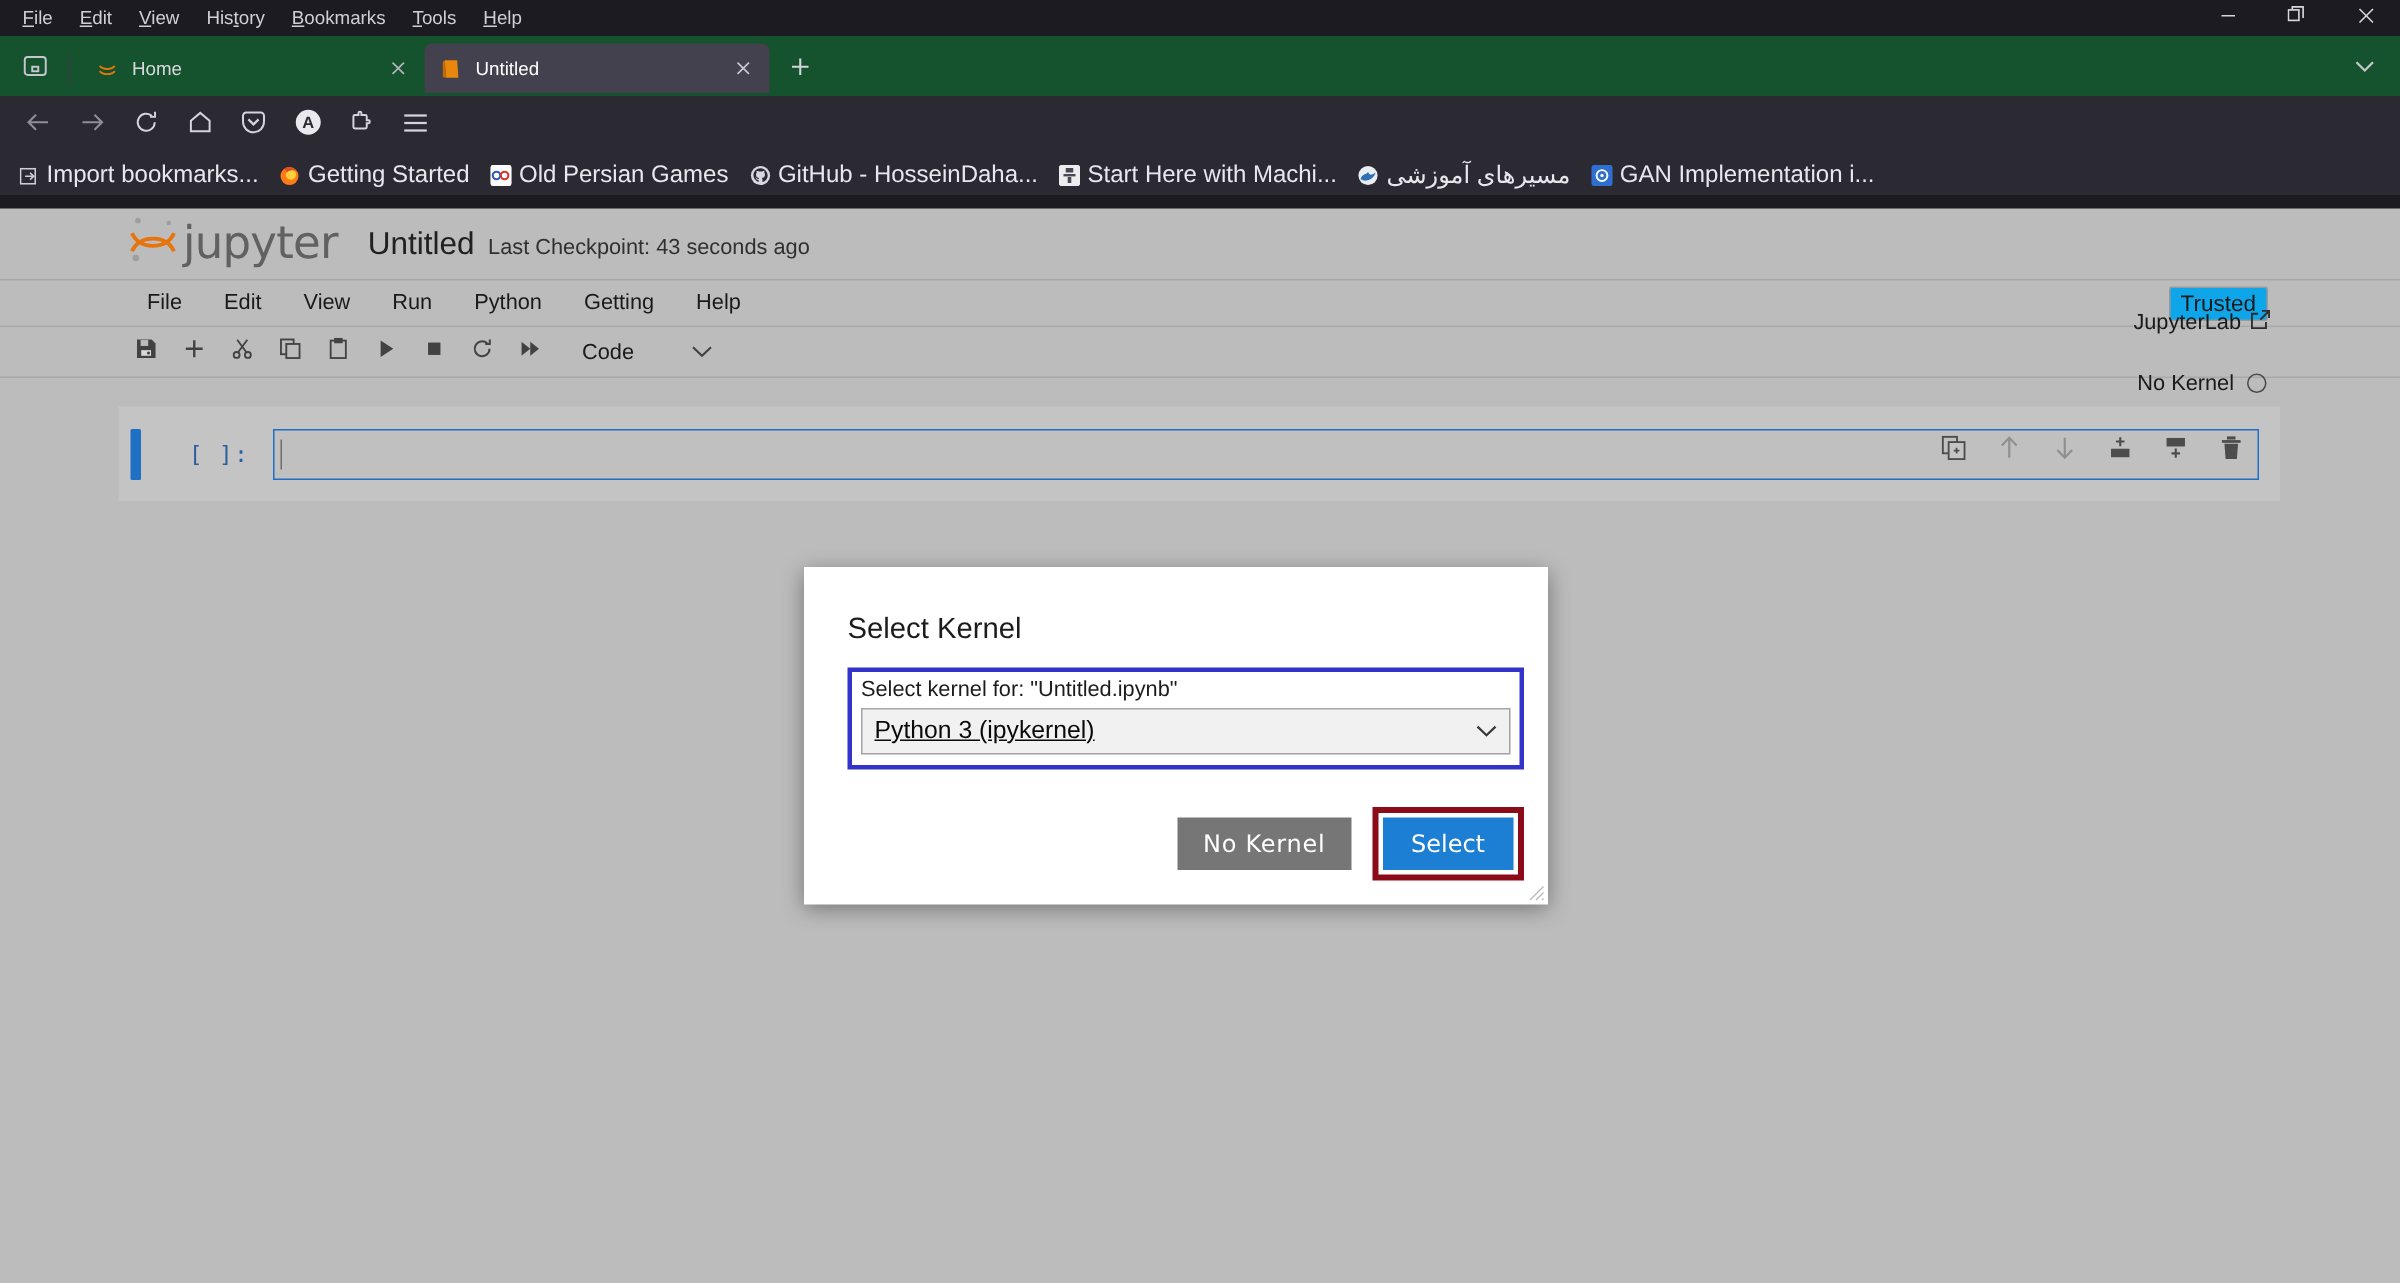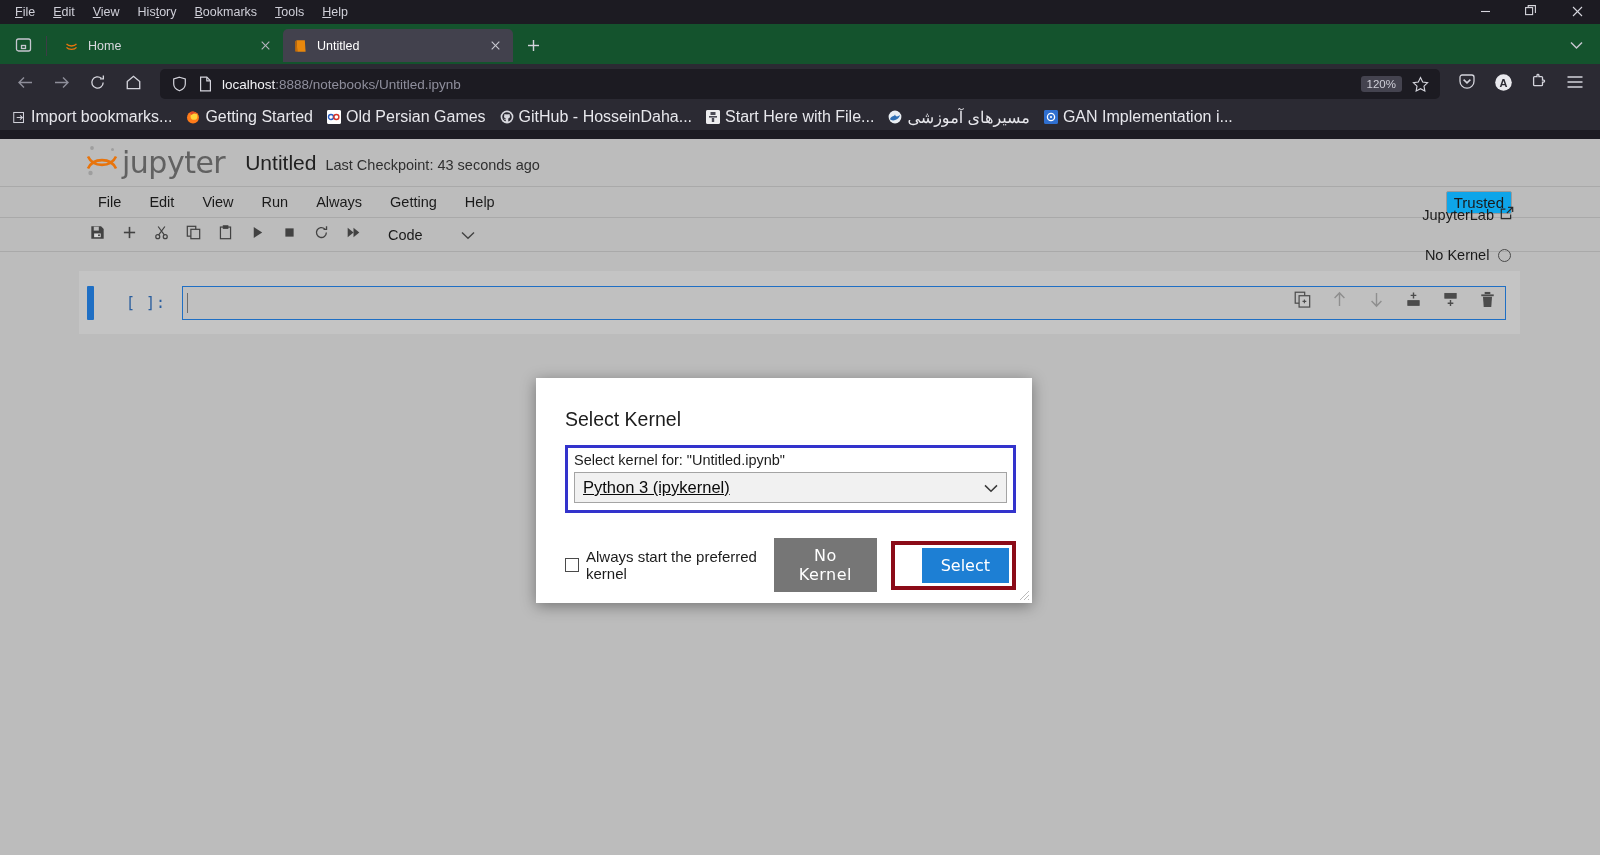--- a/index.html
+++ b/index.html
@@ -209,21 +209,21 @@
     width: 14px; height: 14px; border: 1.4px solid #4a4a4a; background: #fff; flex: none;
   }
   .chk-label { font-size: 15px; color: #1c1c1c; }
   .btn-nokernel {
     background: #767676; color: #ffffff; font-size: 16px; border: none;
     padding: 8px 17px; font-family: "DejaVu Sans", sans-serif; letter-spacing: .5px;
   }
   .select-highlight { border: 4px solid #8b0b18; padding: 3px; margin-left: 14px; }
   .btn-select {
     background: #1d7fd4; color: #ffffff; font-size: 16px; border: none;
-    padding: 8px 19px; display: block; font-family: "DejaVu Sans", sans-serif; margin-left: 24px;
+    padding: 8px 19px; display: block; font-family: "DejaVu Sans", sans-serif;
   }
   .resize-grip {
     position: absolute; right: 2px; bottom: 2px; width: 14px; height: 14px; opacity: .45;
   }
 </style>
 </head>
 <body>
 
 <div id="app">
 
@@ -348,40 +348,20 @@
       </span>
     </div>
     <div class="nav-btn">
       <span>
         <svg width="17" height="17" viewBox="0 0 18 18" fill="none" stroke="#d4d4dc">
           <path d="M2.4 8 9 2.4 15.6 8v7.4H2.4z" stroke-width="1.4"></path>
         </svg>
       </span>
     </div>
 
-    <div class="urlbar">
-      <span class="ic">
-        <svg width="15" height="16" viewBox="0 0 15 16" fill="none" stroke="#d4d4dc">
-            <path d="M7.5 1.2 13.3 3v5.1c0 3.3-2.4 5.5-5.8 6.7C4.1 13.6 1.7 11.4 1.7 8.1V3z" stroke-width="1.2"></path>
-          </svg>
-      </span>
-      <span class="ic">
-        <svg width="13" height="16" viewBox="0 0 13 16" fill="none" stroke="#d4d4dc">
-            <path d="M1.6 1.2h6.2l3.6 3.6v10H1.6z" stroke-width="1.2"></path>
-            <path d="M7.8 1.3v3.6h3.5" stroke-width="1.2"></path>
-          </svg>
-      </span>
-      <span class="url-text"><b>localhost</b><span>:8888/notebooks/Untitled.ipynb</span></span>
-      <span class="zoom-badge">120%</span>
-      <span class="star-btn">
-        <svg width="17" height="17" viewBox="0 0 18 18" fill="none" stroke="#d4d4dc">
-            <path d="M9 1.6l2.3 4.8 5.2.7-3.8 3.6.9 5.2L9 13.4l-4.6 2.5.9-5.2L1.5 7.1l5.2-.7z" stroke-width="1.2"></path>
-          </svg>
-      </span>
-    </div>
 
     <div class="tool-btn">
       <span>
         <svg width="18" height="18" viewBox="0 0 18 18" fill="none" stroke="#d4d4dc">
             <path d="M2 4.2a2.2 2.2 0 0 1 2.2-2.2h9.6A2.2 2.2 0 0 1 16 4.2v4c0 3.9-3.1 7-7 7s-7-3.1-7-7z" stroke-width="1.3"></path>
             <path d="M5.6 6.6 9 9.9l3.4-3.3" stroke-width="1.5"></path>
           </svg>
       </span>
     </div>
     <div class="tool-btn">
@@ -451,21 +431,21 @@
     </div>
     <div class="bm">
       <span class="favicon" style="background:#e8e8ea;">
         <svg width="14" height="14" viewBox="0 0 14 14">
             <rect width="14" height="14" fill="#ededef"></rect>
             <rect x="4.5" y="2" width="5" height="3" fill="#4a4a55"></rect>
             <rect x="3" y="6" width="8" height="1.6" fill="#4a4a55"></rect>
             <rect x="5.8" y="8" width="2.4" height="4" fill="#4a4a55"></rect>
           </svg>
       </span>
-      <span class="bmlabel">Start Here with File...</span>
+      <span class="bmlabel">Start Here with Machi...</span>
     </div>
     <div class="bm">
       <span class="favicon">
         <svg width="14" height="14" viewBox="0 0 14 14">
             <circle cx="7" cy="7" r="6.4" fill="#e9eef3"></circle>
             <path d="M2 9c2-4 4-2 5-4.5 1 3 3 2 5 .5-1 5-8 7-10 4z" fill="#2f6fb5"></path>
           </svg>
       </span>
       <span class="bmlabel" dir="rtl">مسیرهای آموزشی</span>
     </div>
@@ -498,21 +478,21 @@
       </div>
       <div class="jp-title">Untitled</div>
       <div class="jp-checkpoint">Last Checkpoint: 43 seconds ago</div>
     </div>
 
     <div class="jp-menubar">
       <div class="jp-menu">File</div>
       <div class="jp-menu">Edit</div>
       <div class="jp-menu">View</div>
       <div class="jp-menu">Run</div>
-      <div class="jp-menu">Always</div>
+      <div class="jp-menu">Python</div>
       <div class="jp-menu">Getting</div>
       <div class="jp-menu">Help</div>
       <div class="trusted">Trusted</div>
     </div>
 
     <div class="jp-toolbar">
       <div class="tb-btn">
         <span>
           <svg width="15" height="15" viewBox="0 0 16 16" fill="#424242">
               <path d="M1.4 1.4h10.4L14.6 4.2v10.4H1.4z"></path>
@@ -680,24 +660,20 @@
           <div class="dlg-select">
             <span>Python 3 (ipykernel)</span>
             <span>
               <svg width="14" height="9" viewBox="0 0 14 9" fill="none" stroke="#3a3a3a">
                   <path d="M1 1.4 7 7.2 13 1.4" stroke-width="1.5"></path>
                 </svg>
             </span>
           </div>
         </div>
         <div class="dlg-row">
-          <label class="chk-wrap">
-            <span class="chk"></span>
-            <span class="chk-label">Always start the preferred kernel</span>
-          </label>
           <button class="btn-nokernel">No Kernel</button>
           <div class="select-highlight">
             <button class="btn-select">Select</button>
           </div>
         </div>
         <span class="resize-grip">
           <svg width="14" height="14" viewBox="0 0 14 14" stroke="#6a6a6a" stroke-width="1">
             <line x1="13" y1="4" x2="4" y2="13"></line>
               <line x1="13" y1="8" x2="8" y2="13"></line>
               <line x1="13" y1="12" x2="12" y2="13"></line>

